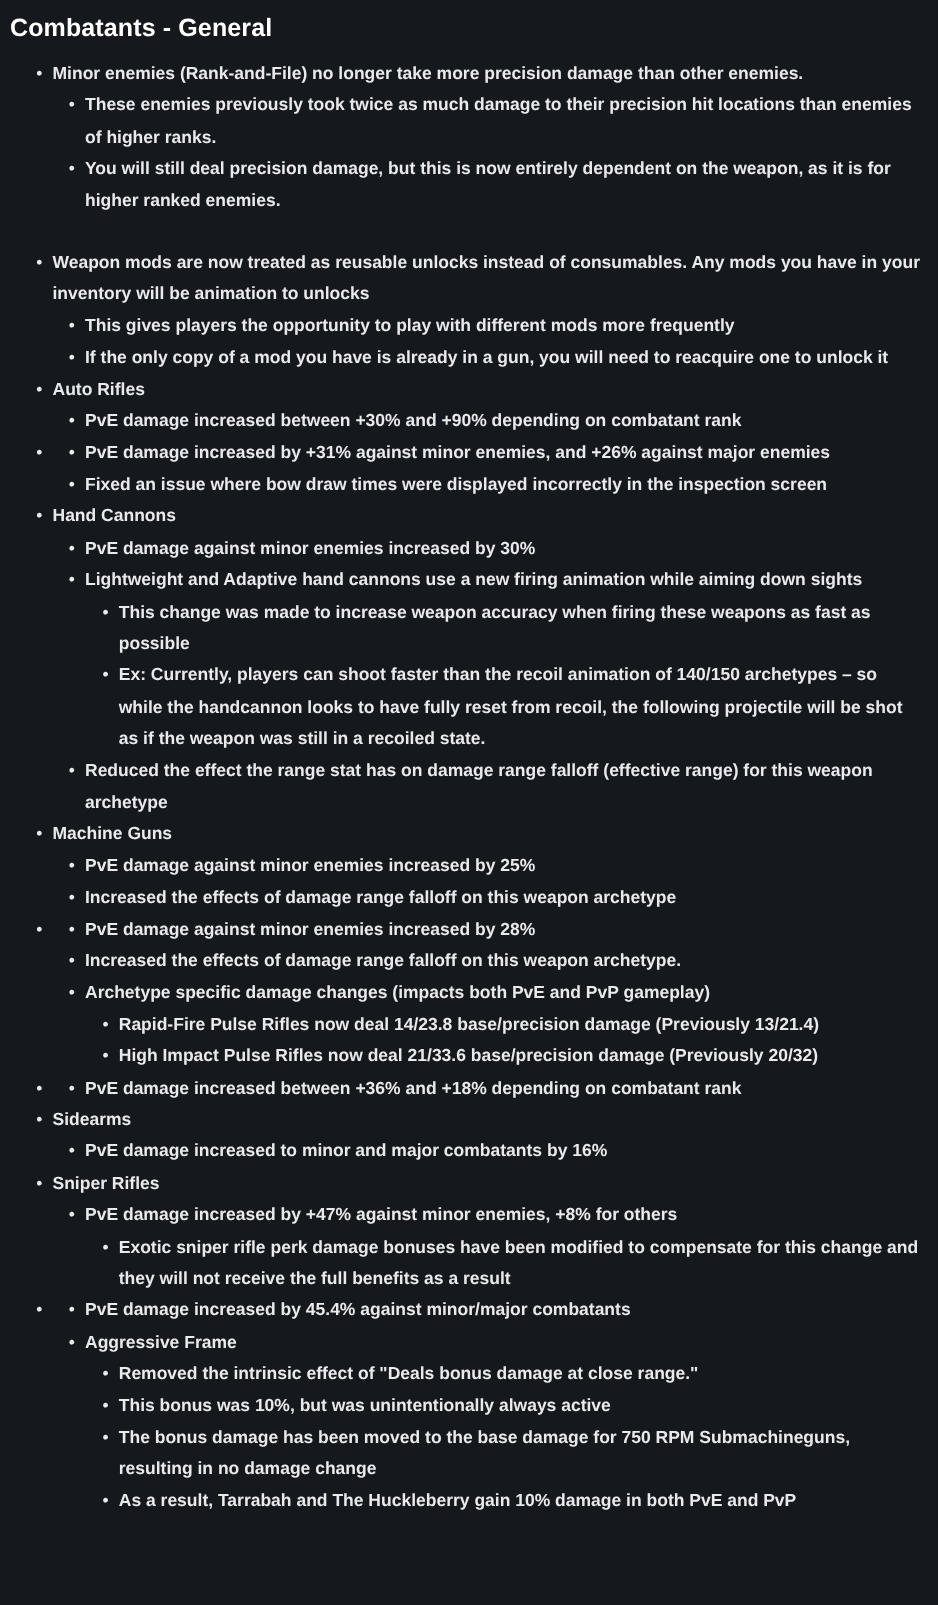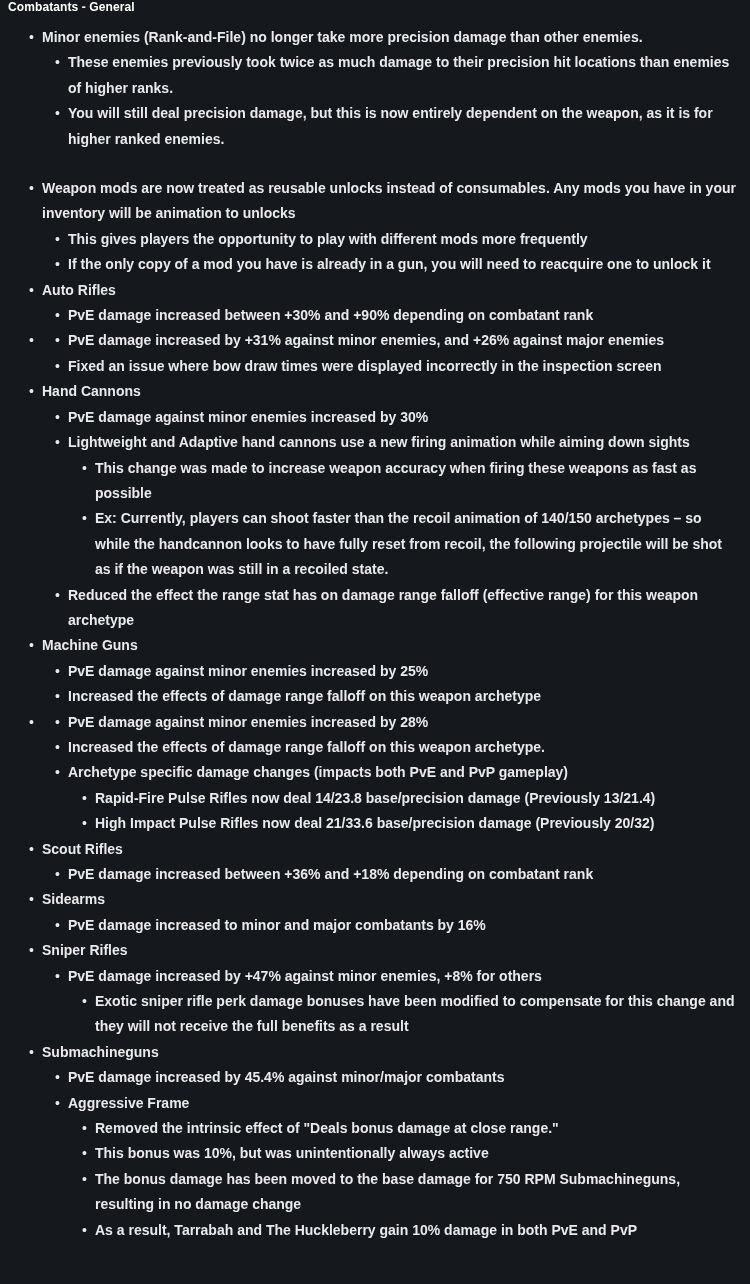--- a/index.html
+++ b/index.html
@@ -19,24 +19,25 @@
     box-sizing: border-box;
     width: 750px;
   }
   .section {
     margin: 0;
   }
   .section + .section {
     margin-top: 24px;
   }
   .section-heading {
-    font-size: 12px;
+    font-size: 20px;
     font-weight: bold;
     color: #ffffff;
     letter-spacing: 0.1px;
+    padding-top: 11px;
     padding-bottom: 10px;
     line-height: 1.25;
   }
   ul.lvl {
     list-style: none;
     margin: 0;
     padding: 0;
   }
   li.item {
     position: relative;
@@ -201,21 +202,20 @@
                 <li class="item">
                   <span class="bullet">•</span>
                   <span class="txt">High Impact Pulse Rifles now deal 21/33.6 base/precision damage (Previously 20/32)</span>
                 </li>
               </ul>
             </li>
           </ul>
         </li>
         <li class="item">
           <span class="bullet">•</span>
-          <span class="txt">Scout Rifles</span>
           <ul class="lvl lvl2">
             <li class="item">
               <span class="bullet">•</span>
               <span class="txt">PvE damage increased between +36% and +18% depending on combatant rank</span>
             </li>
           </ul>
         </li>
         <li class="item">
           <span class="bullet">•</span>
           <span class="txt">Sidearms</span>
@@ -237,21 +237,20 @@
                 <li class="item">
                   <span class="bullet">•</span>
                   <span class="txt">Exotic sniper rifle perk damage bonuses have been modified to compensate for this change and they will not receive the full benefits as a result</span>
                 </li>
               </ul>
             </li>
           </ul>
         </li>
         <li class="item">
           <span class="bullet">•</span>
-          <span class="txt">Submachineguns</span>
           <ul class="lvl lvl2">
             <li class="item">
               <span class="bullet">•</span>
               <span class="txt">PvE damage increased by 45.4% against minor/major combatants</span>
             </li>
             <li class="item">
               <span class="bullet">•</span>
               <span class="txt">Aggressive Frame</span>
               <ul class="lvl lvl3">
                 <li class="item">

